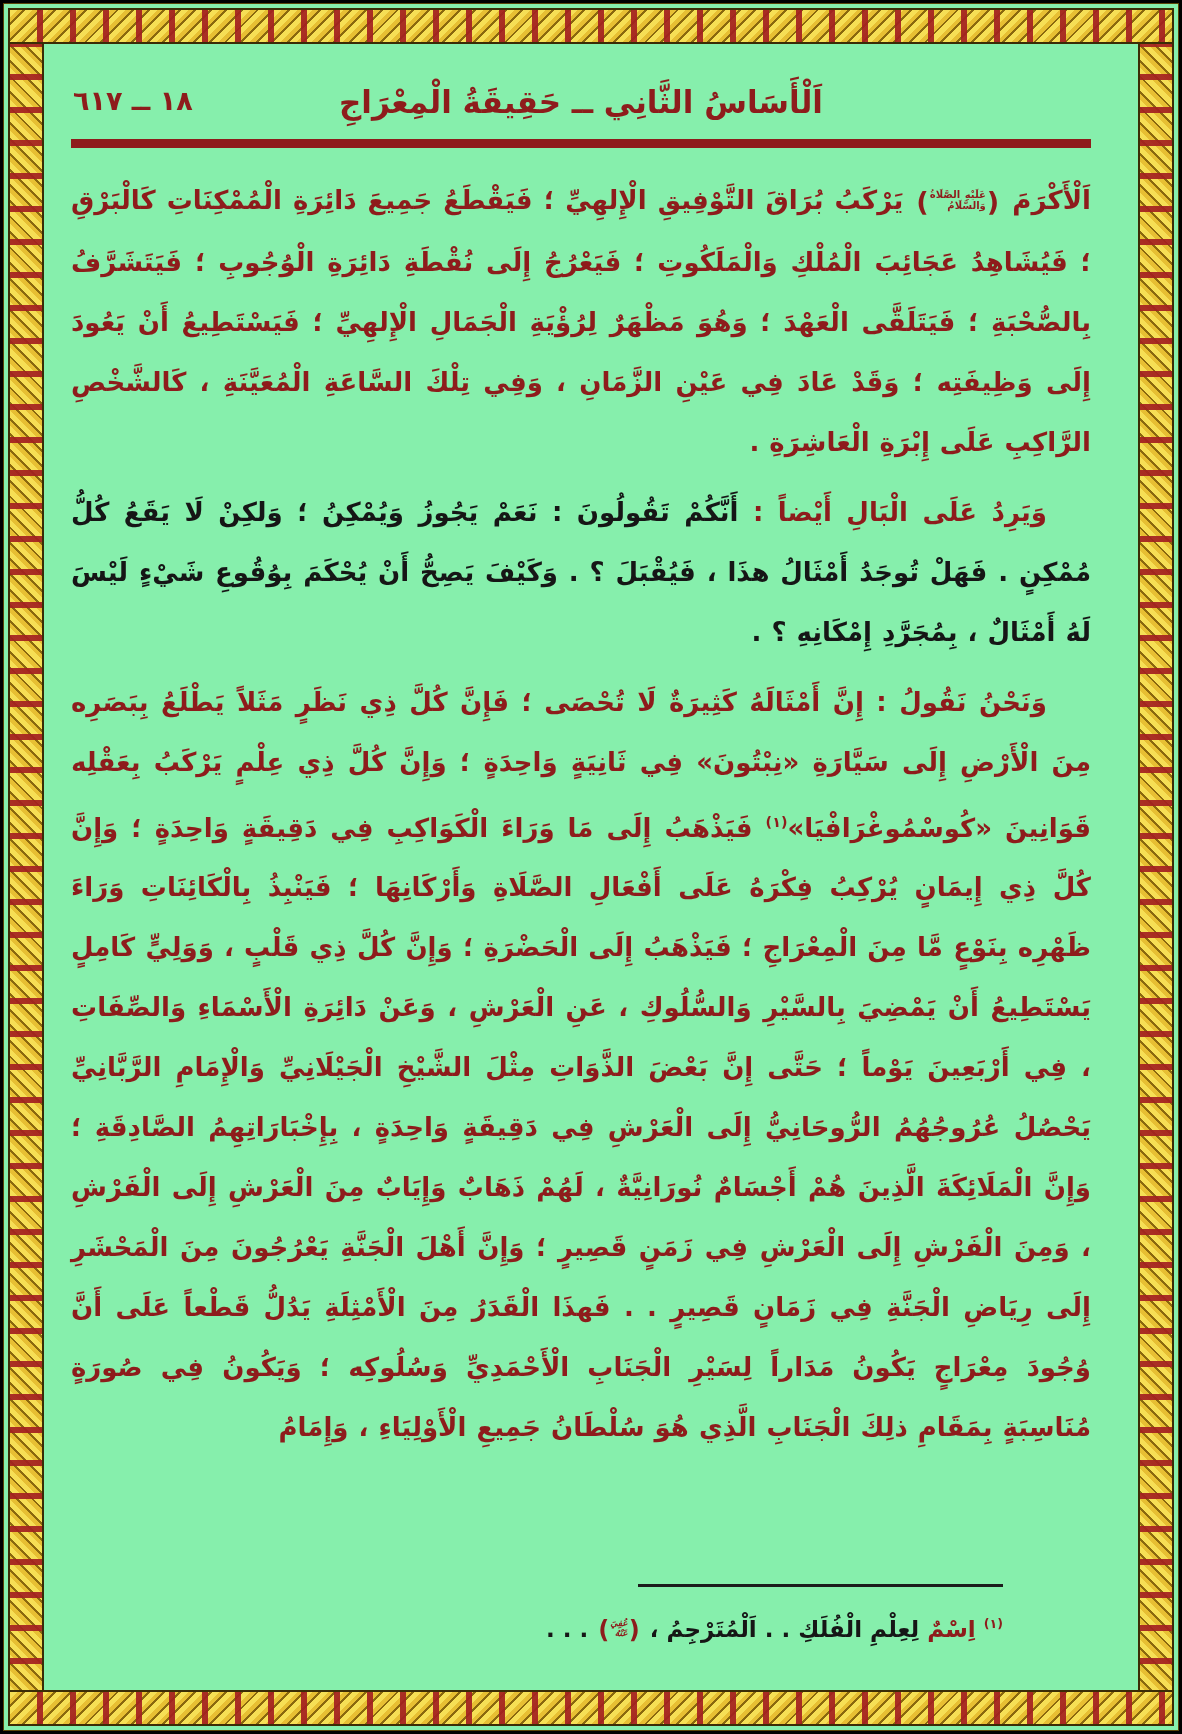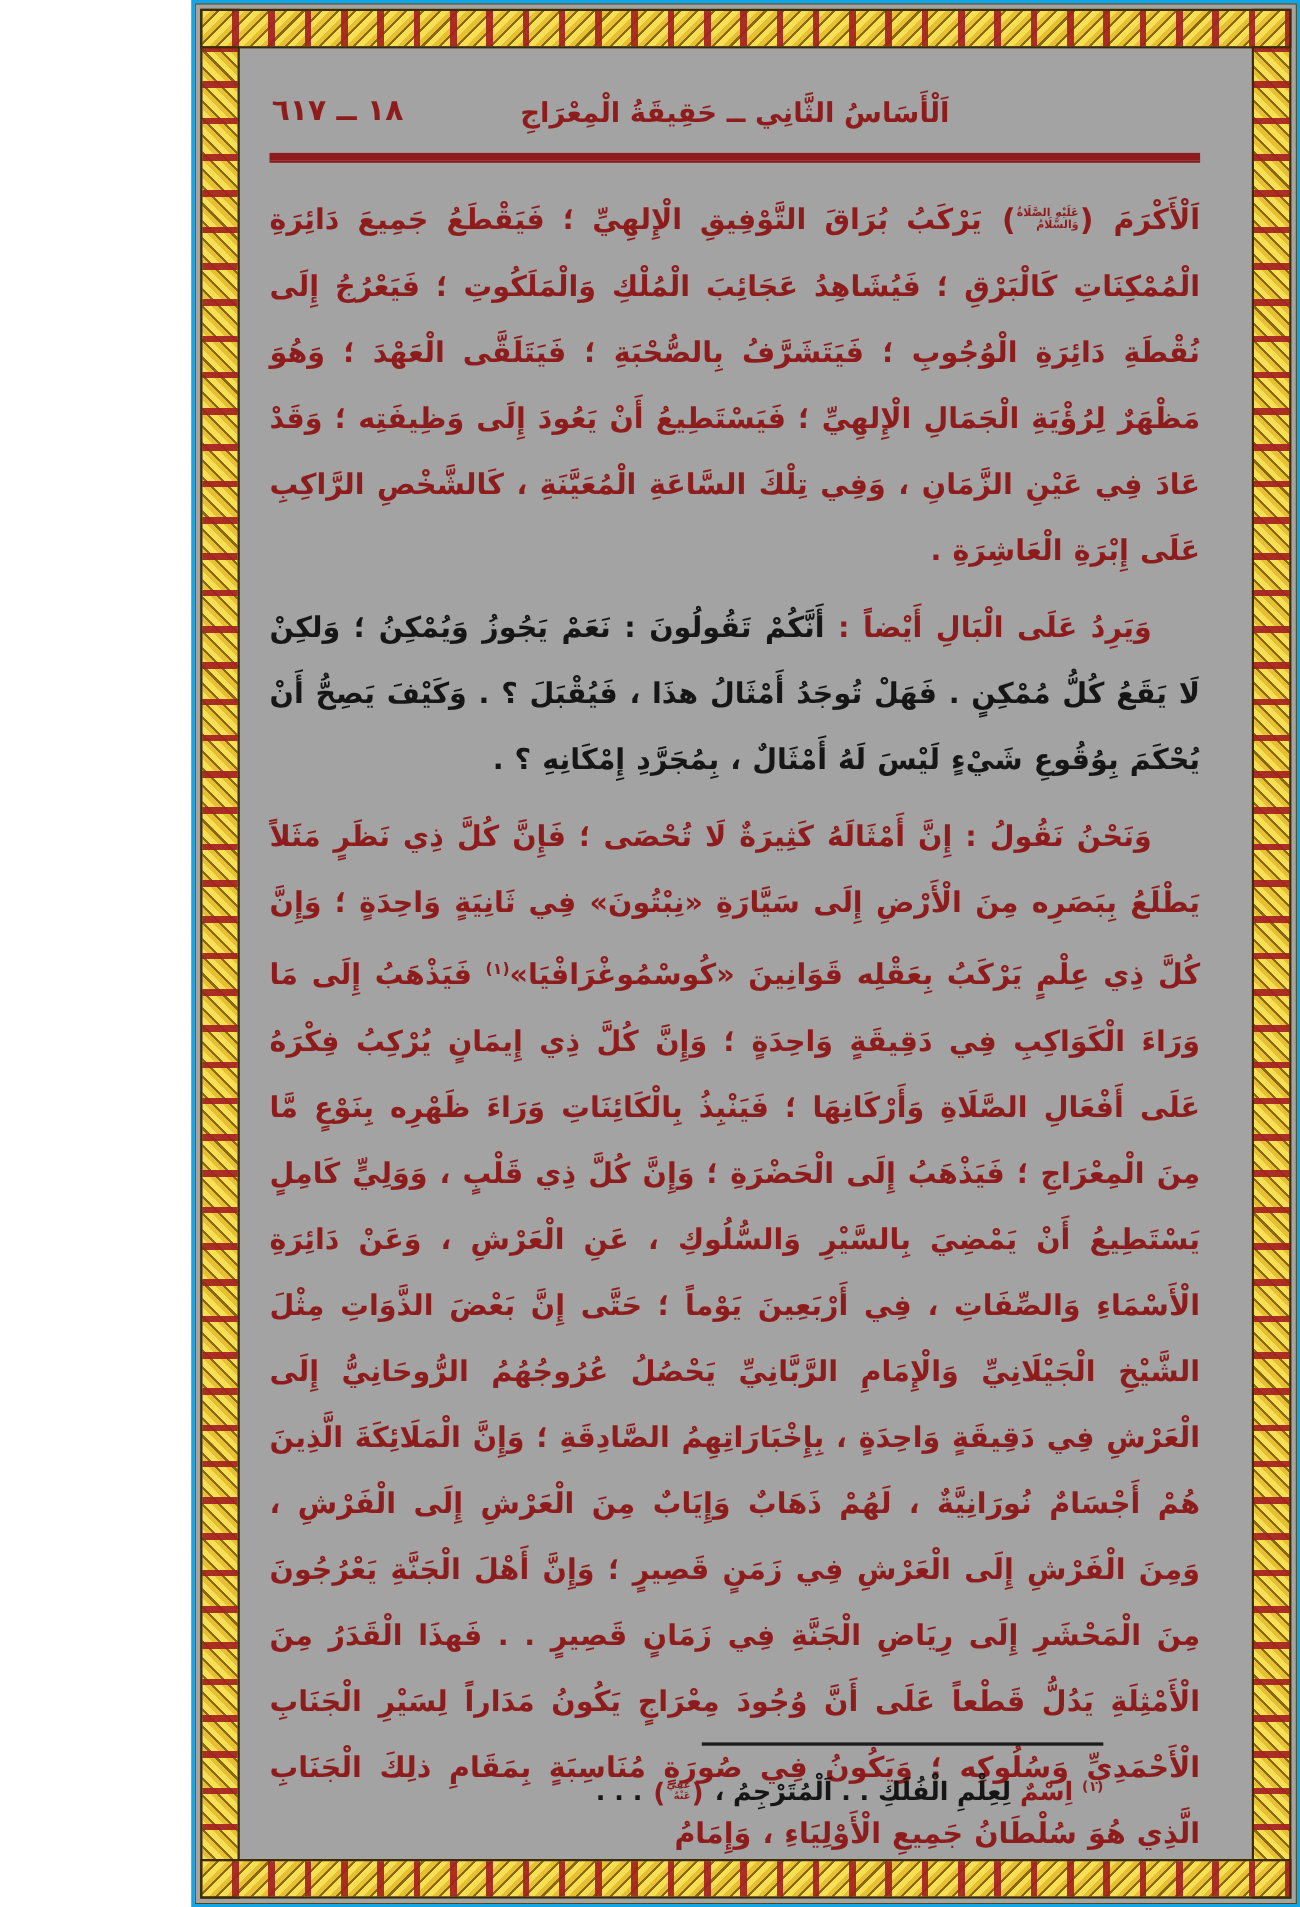--- a/index.html
+++ b/index.html
@@ -1,21 +1,21 @@
 <!DOCTYPE html>
 <html lang="ar" dir="rtl" style="--red: #8e1c1c; --ink: #161616;"><head>
 <meta charset="utf-8">
 <style>
   :root { --red:#8e1c1c; --ink:#161616; }
   * { box-sizing:border-box; }
   html,body { margin:0; padding:0; background:#fff; font-family:"DejaVu Sans", sans-serif; }
   .page {
-    position:relative; width:1008px; height:1734px;
-    background:#a3a3a3; overflow:hidden;
-    border:3px solid #0ea5e9;
+    position:relative; width:1182px; height:1734px;
+    background:#86efac; overflow:hidden;
+    border:3px solid #000000;
     box-shadow: inset 0 0 0 1px #5a4508;
   }
   
   .band { position:absolute; border:2px solid #3b2c06; }
   .band-top, .band-bottom {
     left:5px; right:5px; height:36px;
     background:
       repeating-linear-gradient(90deg, rgba(163,32,32,0) 0 27px, rgba(163,32,32,.92) 27px 33px),
       repeating-linear-gradient(135deg, #f6df55 0 5px, #e7bf33 5px 9px, #8a680e 9px 11px);
   }
@@ -24,41 +24,41 @@
     top:5px; bottom:5px; width:36px;
     background:
       repeating-linear-gradient(0deg, rgba(163,32,32,0) 0 27px, rgba(163,32,32,.92) 27px 33px),
       repeating-linear-gradient(45deg, #f6df55 0 5px, #e7bf33 5px 9px, #8a680e 9px 11px);
   }
   .band-left { left:5px; } .band-right { right:5px; }
 
   .content { position:absolute; top:46px; bottom:42px; left:68px; right:88px; direction:rtl; }
 
   .page-header { position:relative; margin-top:24px; height:58px; display:flex; align-items:center; justify-content:center; }
-  .page-title { margin:0; font-size:25px; font-weight:bold; color:var(--red); letter-spacing:.5px; }
+  .page-title { margin:0; font-size:31px; font-weight:bold; color:var(--red); letter-spacing:.5px; }
   .page-number { position:absolute; left:2px; top:12px; font-size:27px; font-weight:bold; color:var(--red); direction:rtl; }
 
   .header-rule { margin-top:8px; height:3px; border-top:7px solid var(--red); border-bottom:2px solid var(--red); }
 
   .body-text { margin-top:22px; font-size:26px; font-weight:bold; line-height:60px; text-align:justify; word-spacing:1px; color:var(--ink); }
   .para { margin:0 0 10px 0; }
   .para.indent { text-indent:44px; }
 
   .red { color:var(--red); }
   .ink { color:var(--ink); }
   .sup { vertical-align:super; font-size:0.55em; font-weight:bold; letter-spacing:0; }
 
   .seal { display:inline-flex; align-items:center; vertical-align:middle; margin:0 2px; }
   .seal .paren { font-weight:bold; font-size:1.05em; }
   .seal-stack { display:block; font-size:10px; line-height:11px; text-align:right; font-weight:bold; padding:0 1px; transform:translateY(-2px); }
 
   .footnote-area { position:absolute; left:0; right:0; bottom:38px; }
   .footnote-rule { width:365px; margin:0 88px 0 auto; border-top:3px solid #1c1c1c; }
   .footnote-text { margin:16px 88px 0 0; font-size:23px; font-weight:bold; line-height:42px; text-align:right; direction:rtl; color:var(--ink); }
-  .footnote-text .seal-stack { font-size:9px; line-height:10px; }
+  .footnote-text .seal-stack { font-size:9px; line-height:10px;font-style:italic; }
 </style>
 </head>
 <body>
 
 <div class="page">
   <div class="band band-left"></div>
   <div class="band band-right"></div>
   <div class="band band-top"></div>
   <div class="band band-bottom"></div>
 

